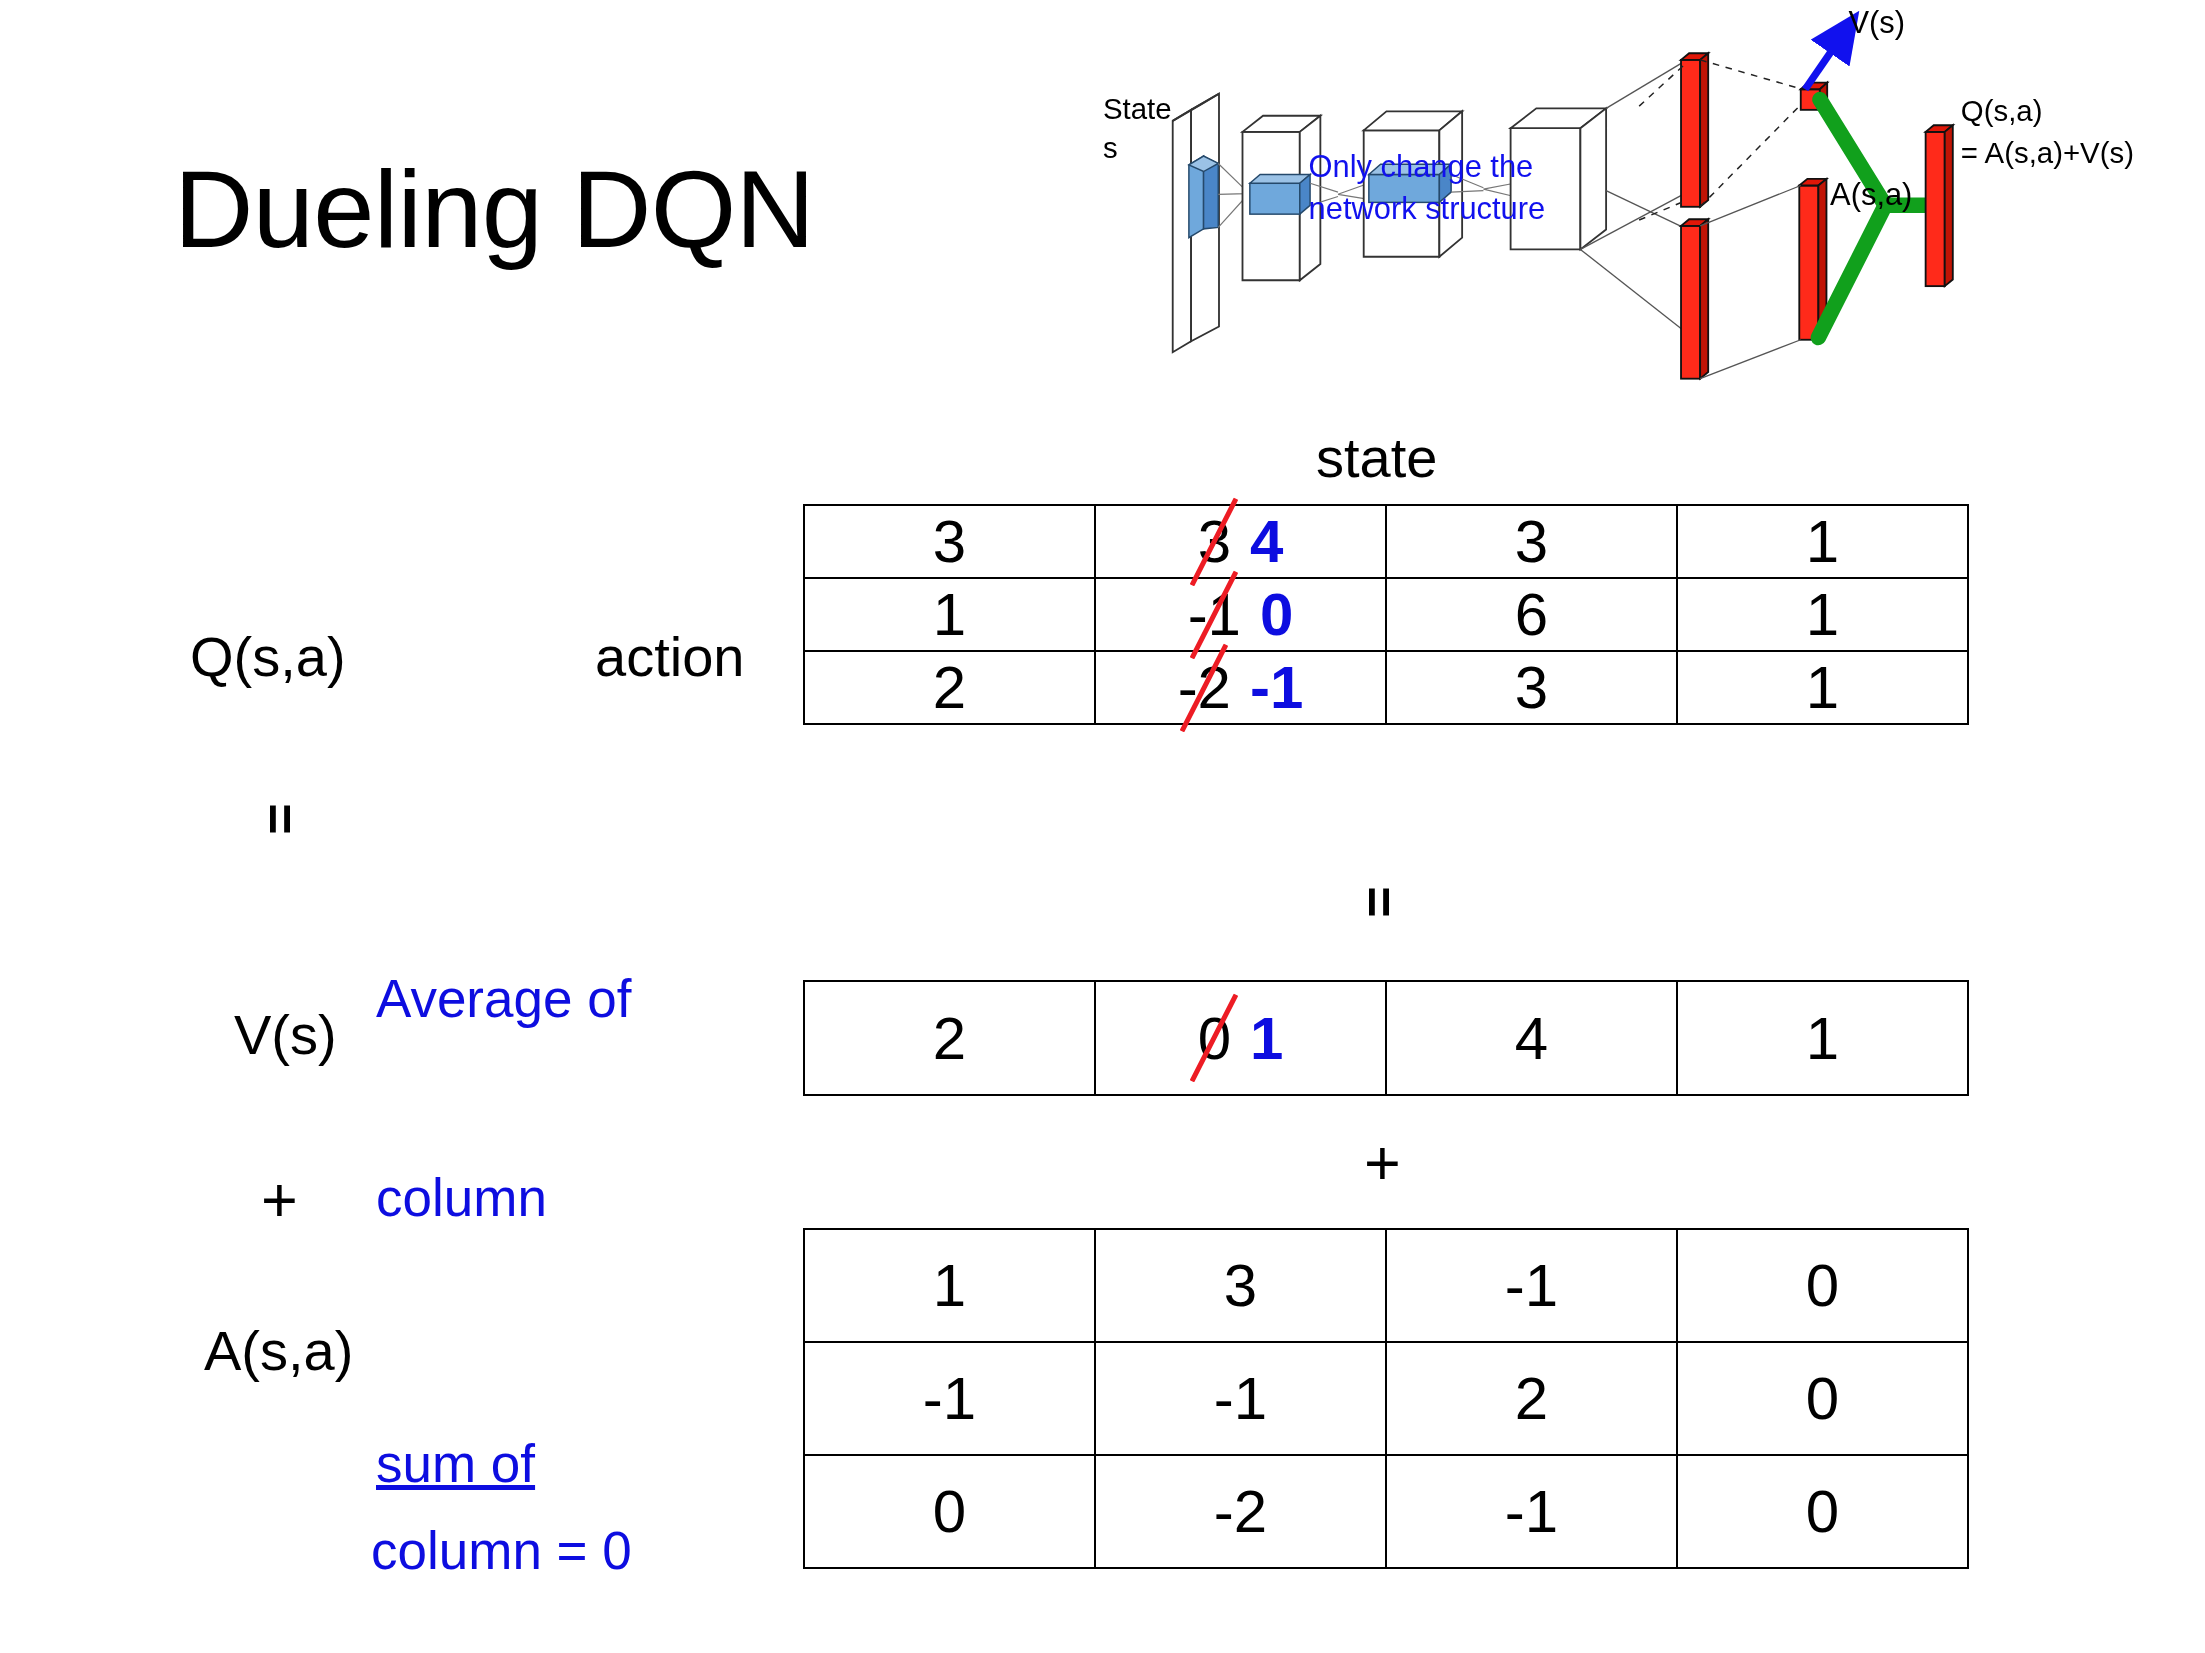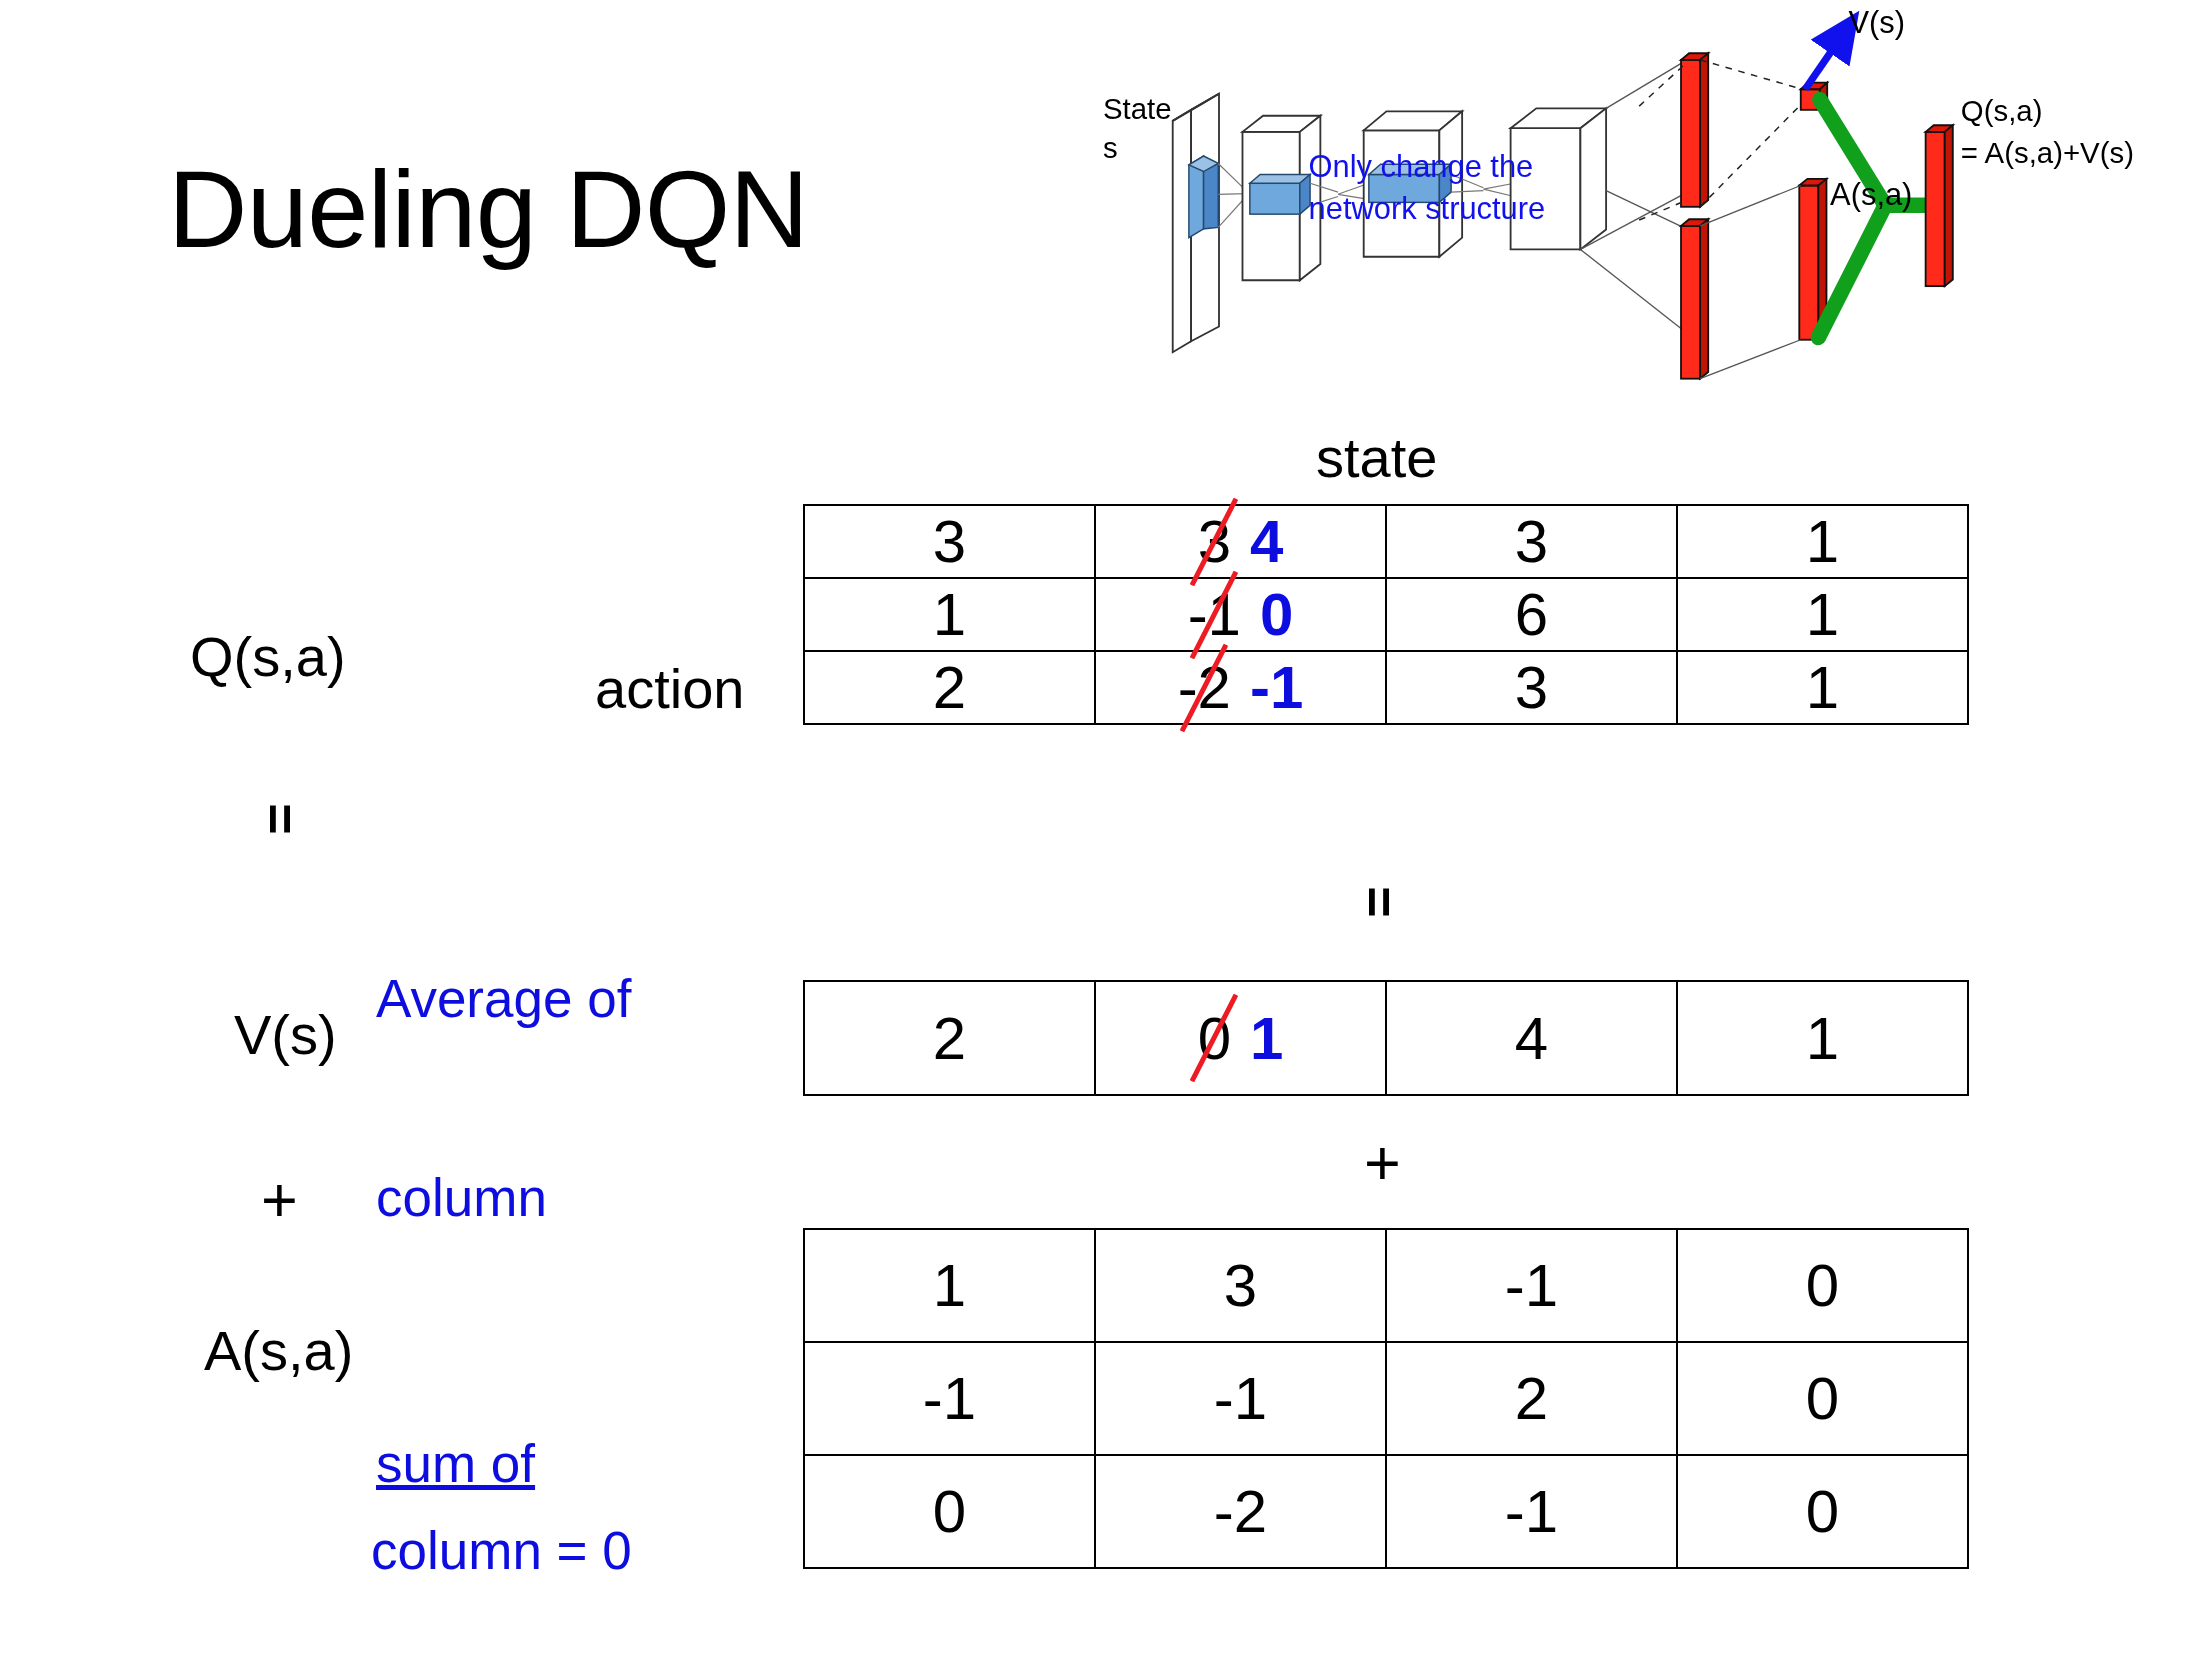--- a/index.html
+++ b/index.html
@@ -1,21 +1,21 @@
 <!DOCTYPE html>
 <html style="font-size:11.8px"><head>
 <meta charset="utf-8">
 <style>
   html,body{margin:0;padding:0;background:#fff;}
   body{width:2205px;height:1654px;position:relative;overflow:hidden;
        font-family:"Liberation Sans","DejaVu Sans",sans-serif;color:#000;}
   .abs{position:absolute;}
 
   
-  #slide-title{left:168px;top:154px;font-size:110px;line-height:1;
+  #slide-title{left:174px;top:154px;font-size:110px;line-height:1;
                font-weight:400;letter-spacing:-0.7px;white-space:nowrap;text-align:center;}
 
   
   .lbl{font-size:56px;line-height:1;white-space:nowrap;}
   .lbl-blue{color:#0D0DE0;font-size:53px;line-height:1.18;white-space:nowrap;}
   .op{font-size:63px;font-weight:400;line-height:1;}
   .eq-rot{font-size:54px;line-height:1;transform:rotate(90deg);
           transform-origin:center center;display:inline-block;font-weight:700;}
 
   
@@ -162,21 +162,21 @@
     <text class="dtxt-blue" x="290" y="288" font-size="42">network structure</text>
 
     <text class="dtxt" x="1025" y="35" font-size="42">V(s)</text>
     <text class="dtxt" x="1000" y="270" font-size="42">A(s,a)</text>
     <text class="dtxt" x="1178" y="155" font-size="40">Q(s,a)</text>
     <text class="dtxt" x="1178" y="212" font-size="40">= A(s,a)+V(s)</text>
   </svg>
 </div>
 
 <div class="abs lbl" style="left:1316px;top:430px;">state</div>
-<div class="abs lbl" style="left:595px;top:661px;">action</div>
+<div class="abs lbl" style="left:595px;top:629px;">action</div>
 
 <div class="abs lbl" style="left:190px;top:629px;">Q(s,a)</div>
 
 <div class="abs" style="left:265px;top:792px;">
   <span class="eq-rot">=</span>
 </div>
 
 <div class="abs lbl" style="left:234px;top:1007px;">V(s)</div>
 
 <div class="abs lbl-blue" style="left:376px;top:968px;">Average of</div>

